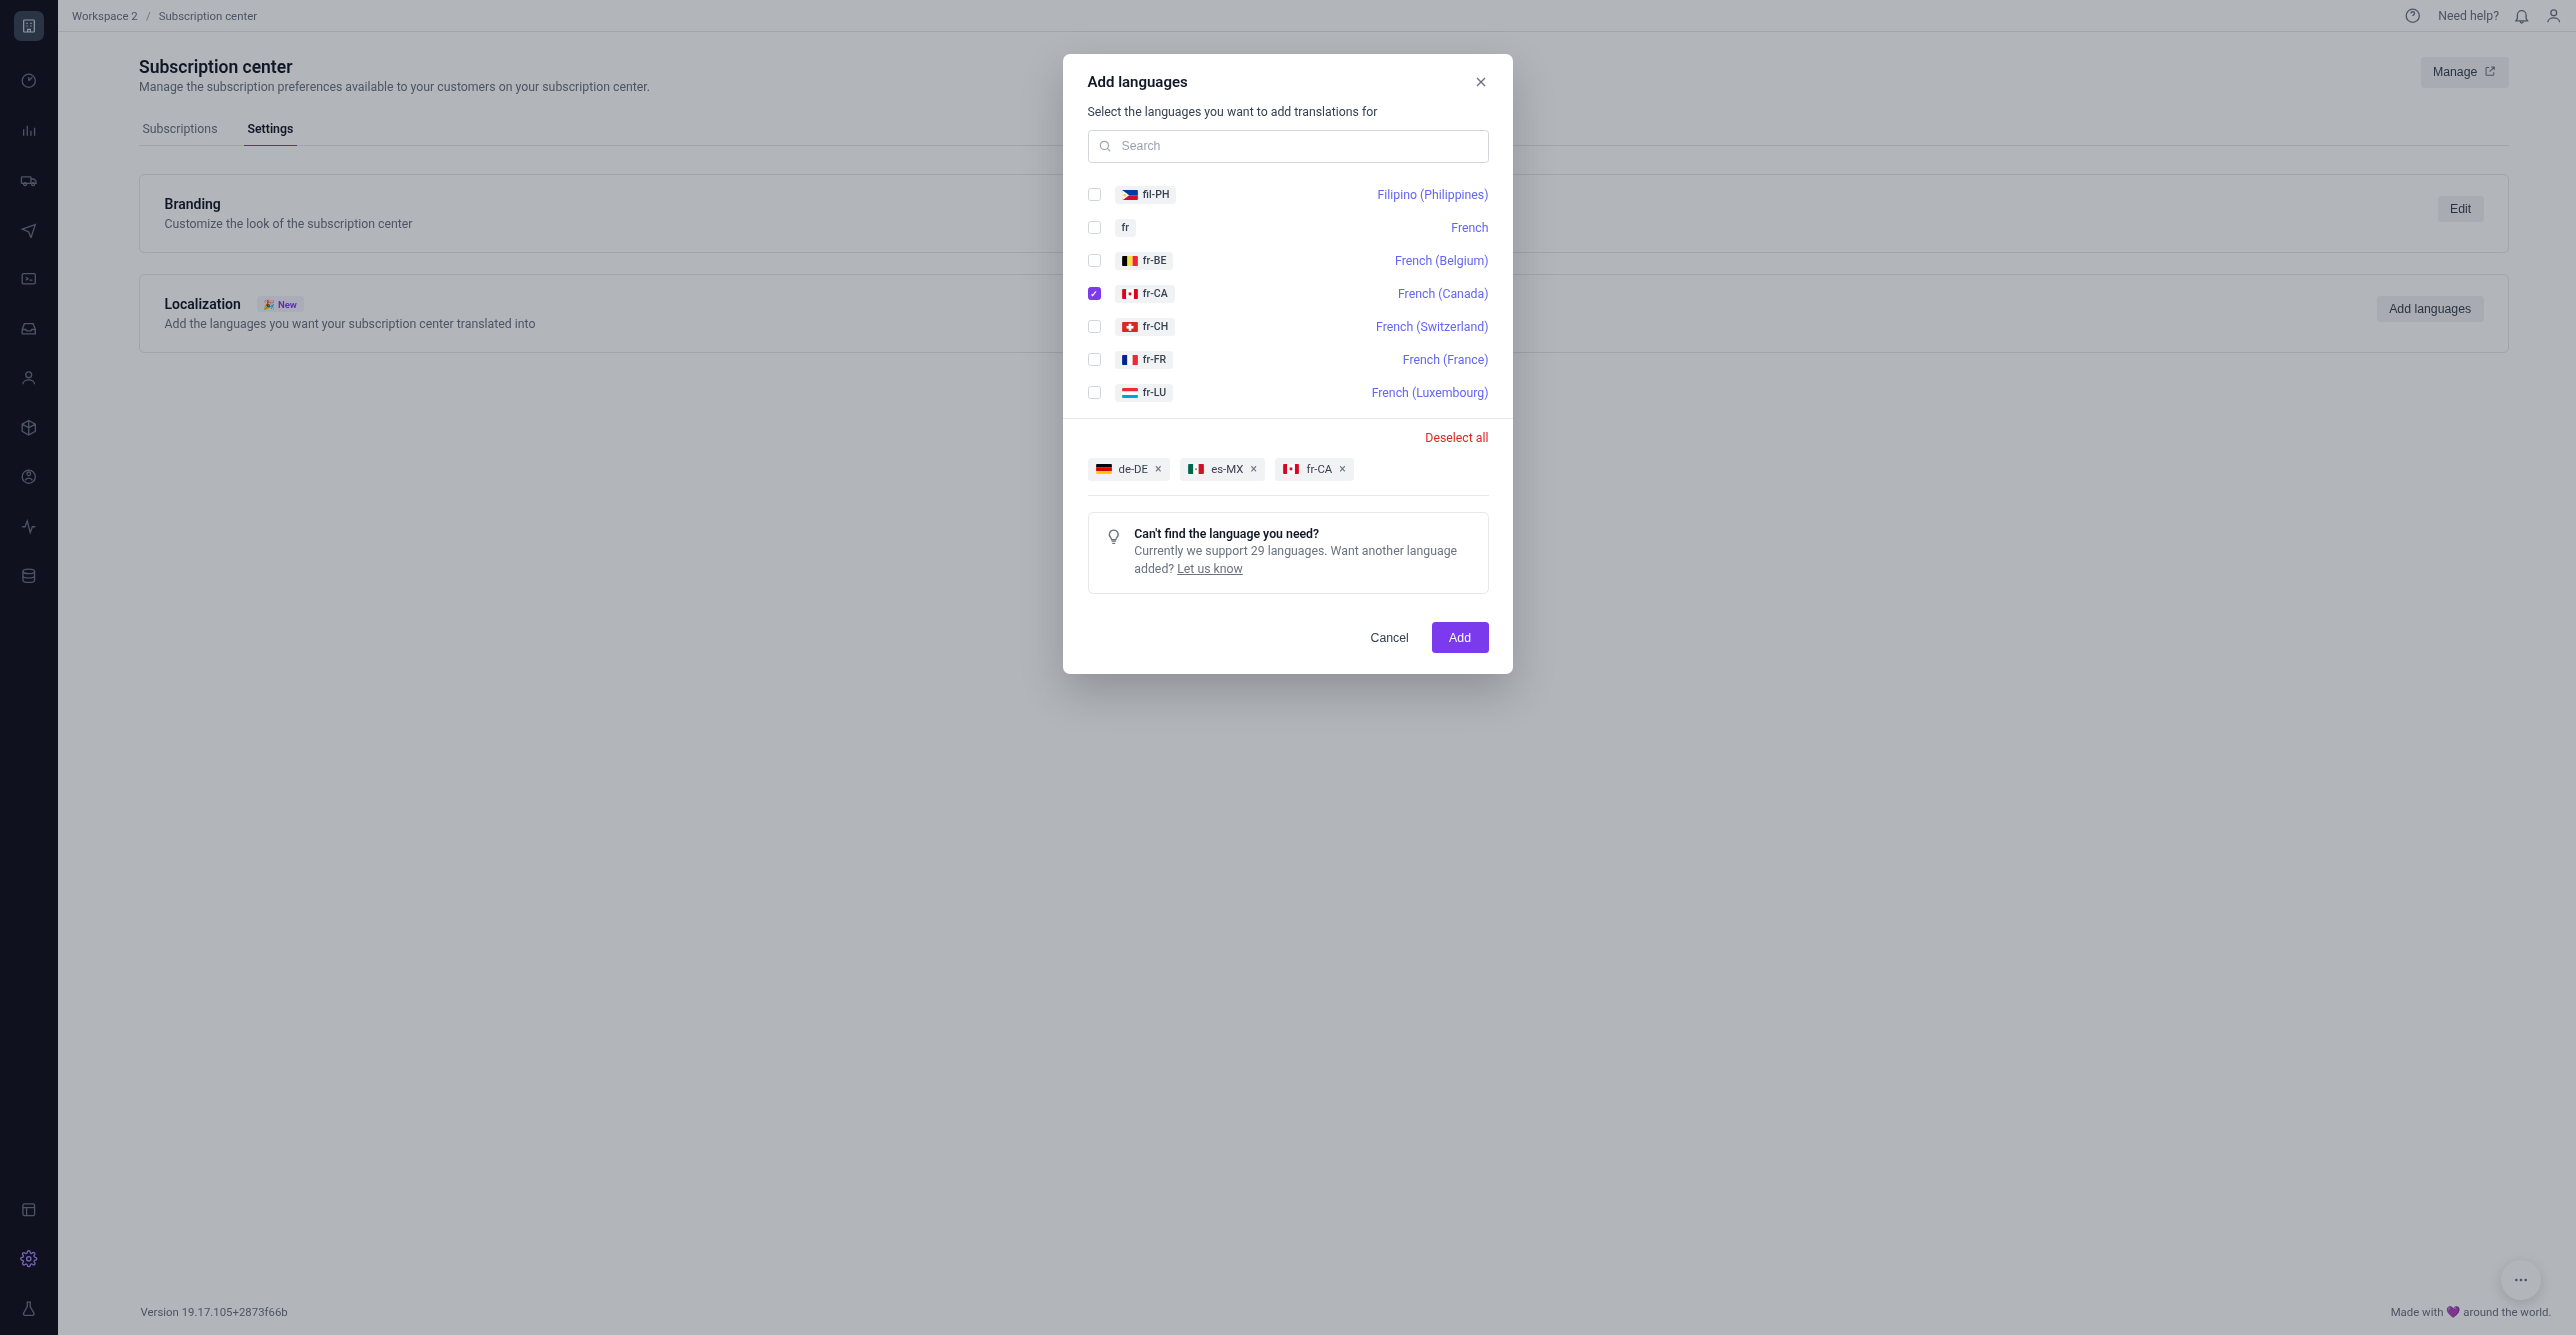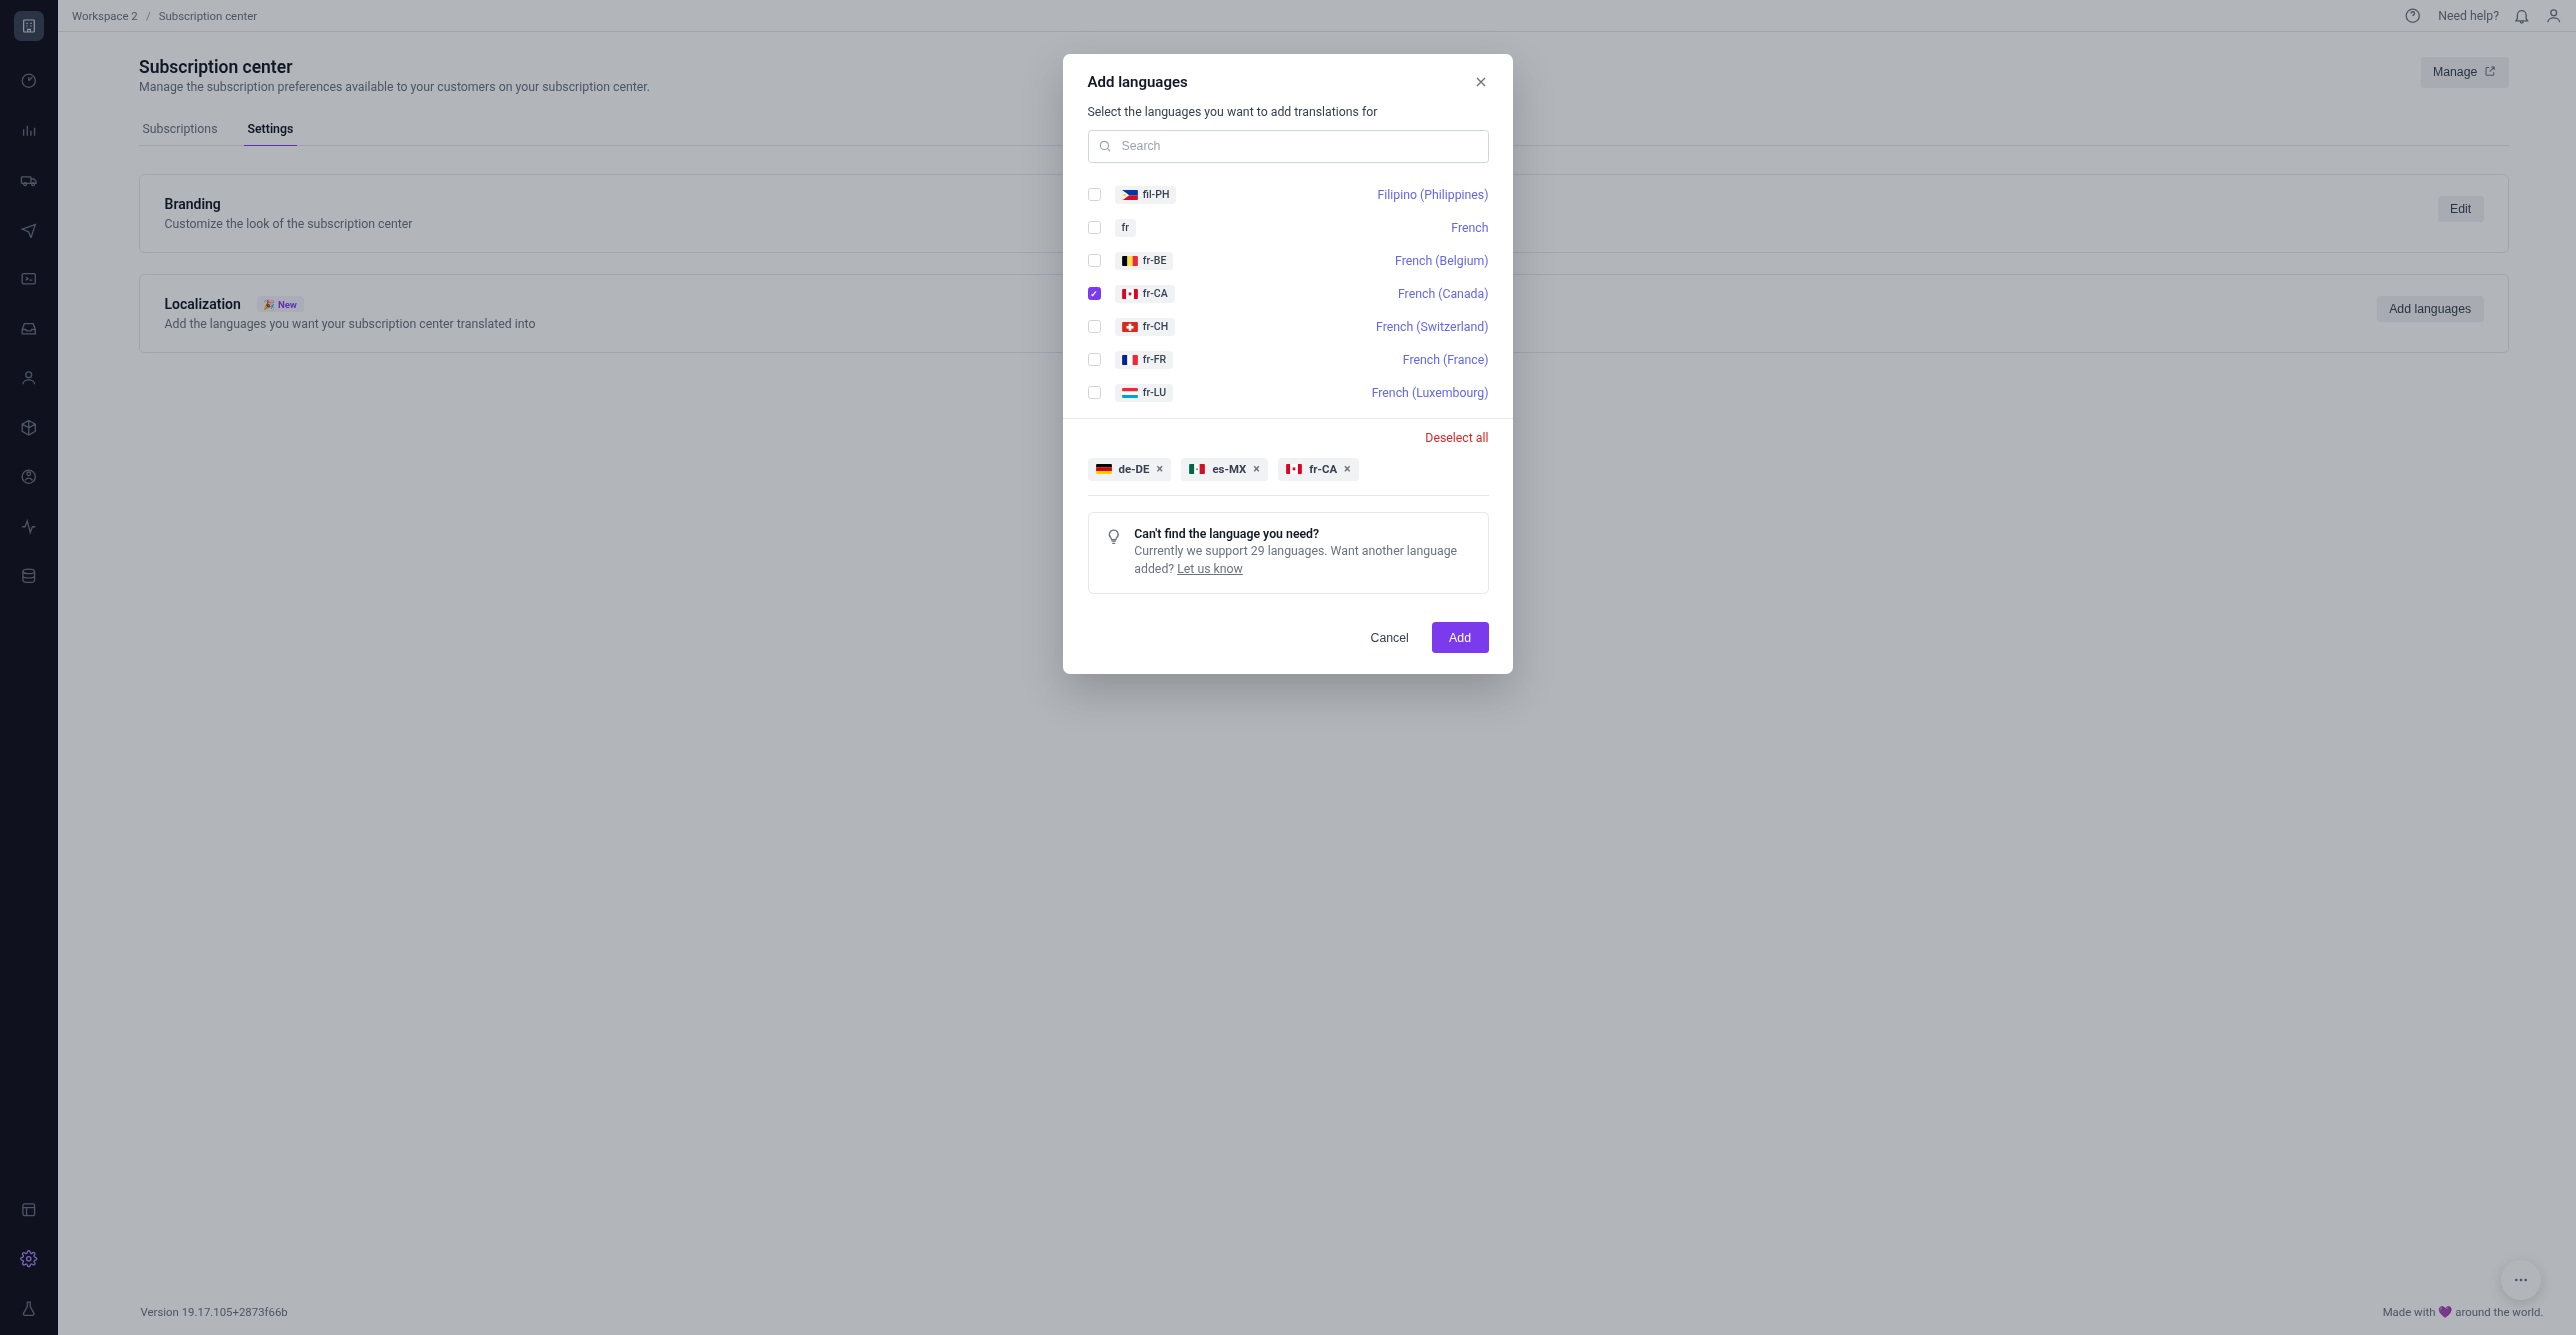--- a/index.html
+++ b/index.html
@@ -68,21 +68,21 @@
       margin-left: auto; background: #f1f2f4; border: none; padding: 6.1px 12.3px;
       border-radius: 3.5px; font-size: 12.3px; color: #374151; cursor: pointer;
     }
     .badge {
       background: #f5f2ff; color: #7c3aed; font-size: 9.6px; font-weight: 600;
       padding: 2.6px 7px; border-radius: 3.5px; margin-left: 7px;
     }
     .footer {
       display: flex; justify-content: space-between; padding: 16px 24.5px;
       font-size: 11.4px; color: #6b7280;
-      position: absolute; bottom: 0; left: 58px; right: 8px; align-items: center;
+      position: absolute; bottom: 0; left: 58px; right: 0; align-items: center;
     }
     .overlay {
       position: fixed; inset: 0; background: rgba(17,24,39,0.32);
       display: flex; align-items: flex-start; justify-content: center;
       padding-top: 54px;
     }
     .modal {
       width: 450px; background: #fff; border-radius: 7px; box-shadow: 0 17.5px 44px rgba(0,0,0,0.2);
       display: flex; flex-direction: column;
     }
@@ -112,21 +112,21 @@
     .lang-chip {
       display: inline-flex; align-items: center; gap: 5.3px;
       background: #f1f2f4; border-radius: 3.5px; padding: 2.6px 7px;
       font-size: 10.5px; font-weight: 500; color: #374151;
     }
     .flag { display: inline-flex; width: 16px; height: 10.5px; border-radius: 0.9px; overflow: hidden; }
     .lang-name { margin-left: auto; font-size: 12.3px; color: #6366f1; }
     .list-divider { border-top: 0.9px solid #e5e7eb; margin: 8.8px -24.5px 0; }
     .deselect-row { padding: 12.3px 24.5px; text-align: right; }
     .deselect-link { font-size: 12.3px; color: #dc2626; cursor: pointer; }
-    .selected-chips { padding: 0 24.5px 14px; display: flex; gap: 10.5px; flex-wrap: wrap; font-weight: bold; }
+    .selected-chips { padding: 0 24.5px 14px; display: flex; gap: 10.5px; flex-wrap: wrap; }
     .sel-chip {
       display: inline-flex; align-items: center; gap: 7px;
       background: #f1f2f4; border-radius: 3.5px; padding: 4.4px 8px;
       font-size: 11.4px; color: #374151;
     }
     .sel-chip .x { cursor: pointer; color: #6b7280; font-size: 12.3px; line-height: 1; }
     .chips-divider { border-top: 0.9px solid #e5e7eb; margin: 0 24.5px 16px; }
     .info-box {
       margin: 0 24.5px 17.5px; border: 0.9px solid #e5e7eb; border-radius: 5.3px;
       padding: 14px 16px; display: flex; gap: 12.3px;

